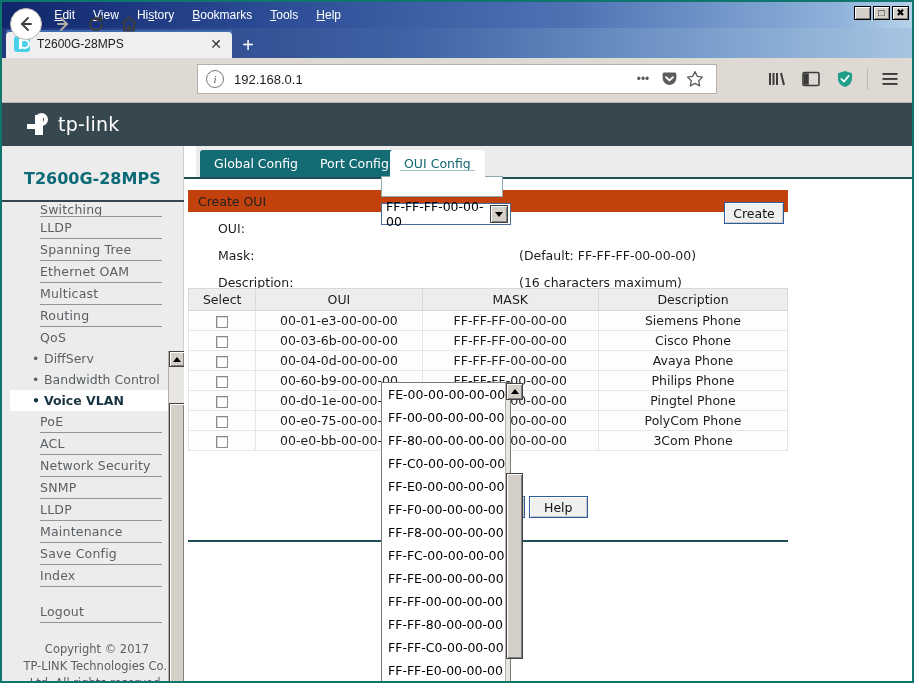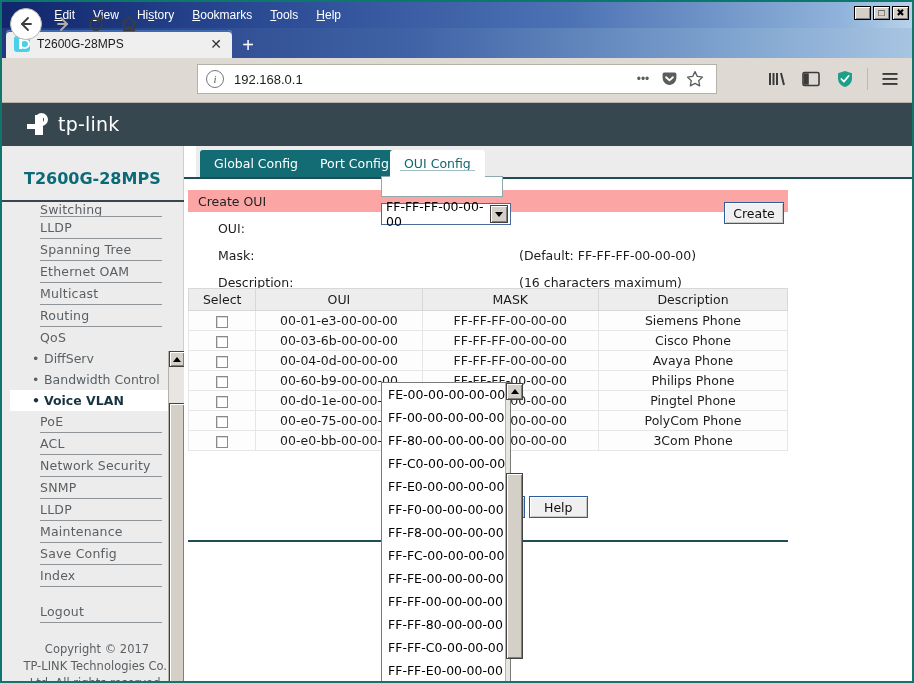--- a/index.html
+++ b/index.html
@@ -217,21 +217,21 @@
   }
   .ctab.active {
     background:#ffffff; color:#0f6670; z-index:3;
     border-bottom:2px solid #ffffff; height:29px;
   }
   .ctab.active:after {
     content:""; position:absolute; left:10px; right:10px; bottom:6px; height:1px; background:#9fc0c4;
   }
 
   .section-head {
-    position:absolute; background:#fca5a5; color:#222; font-size:12.5px;
+    position:absolute; background:#c2410c; color:#222; font-size:12.5px;
     display:flex; align-items:center; padding-left:10px;
     font-family:"DejaVu Sans", sans-serif;
   }
 
   .frm-label {
     position:absolute; font-size:12.5px; color:#1c1c1c;
     font-family:"DejaVu Sans", sans-serif;
   }
   .hint { position:absolute; font-size:12.5px; color:#1c1c1c; font-family:"DejaVu Sans", sans-serif; }
 

